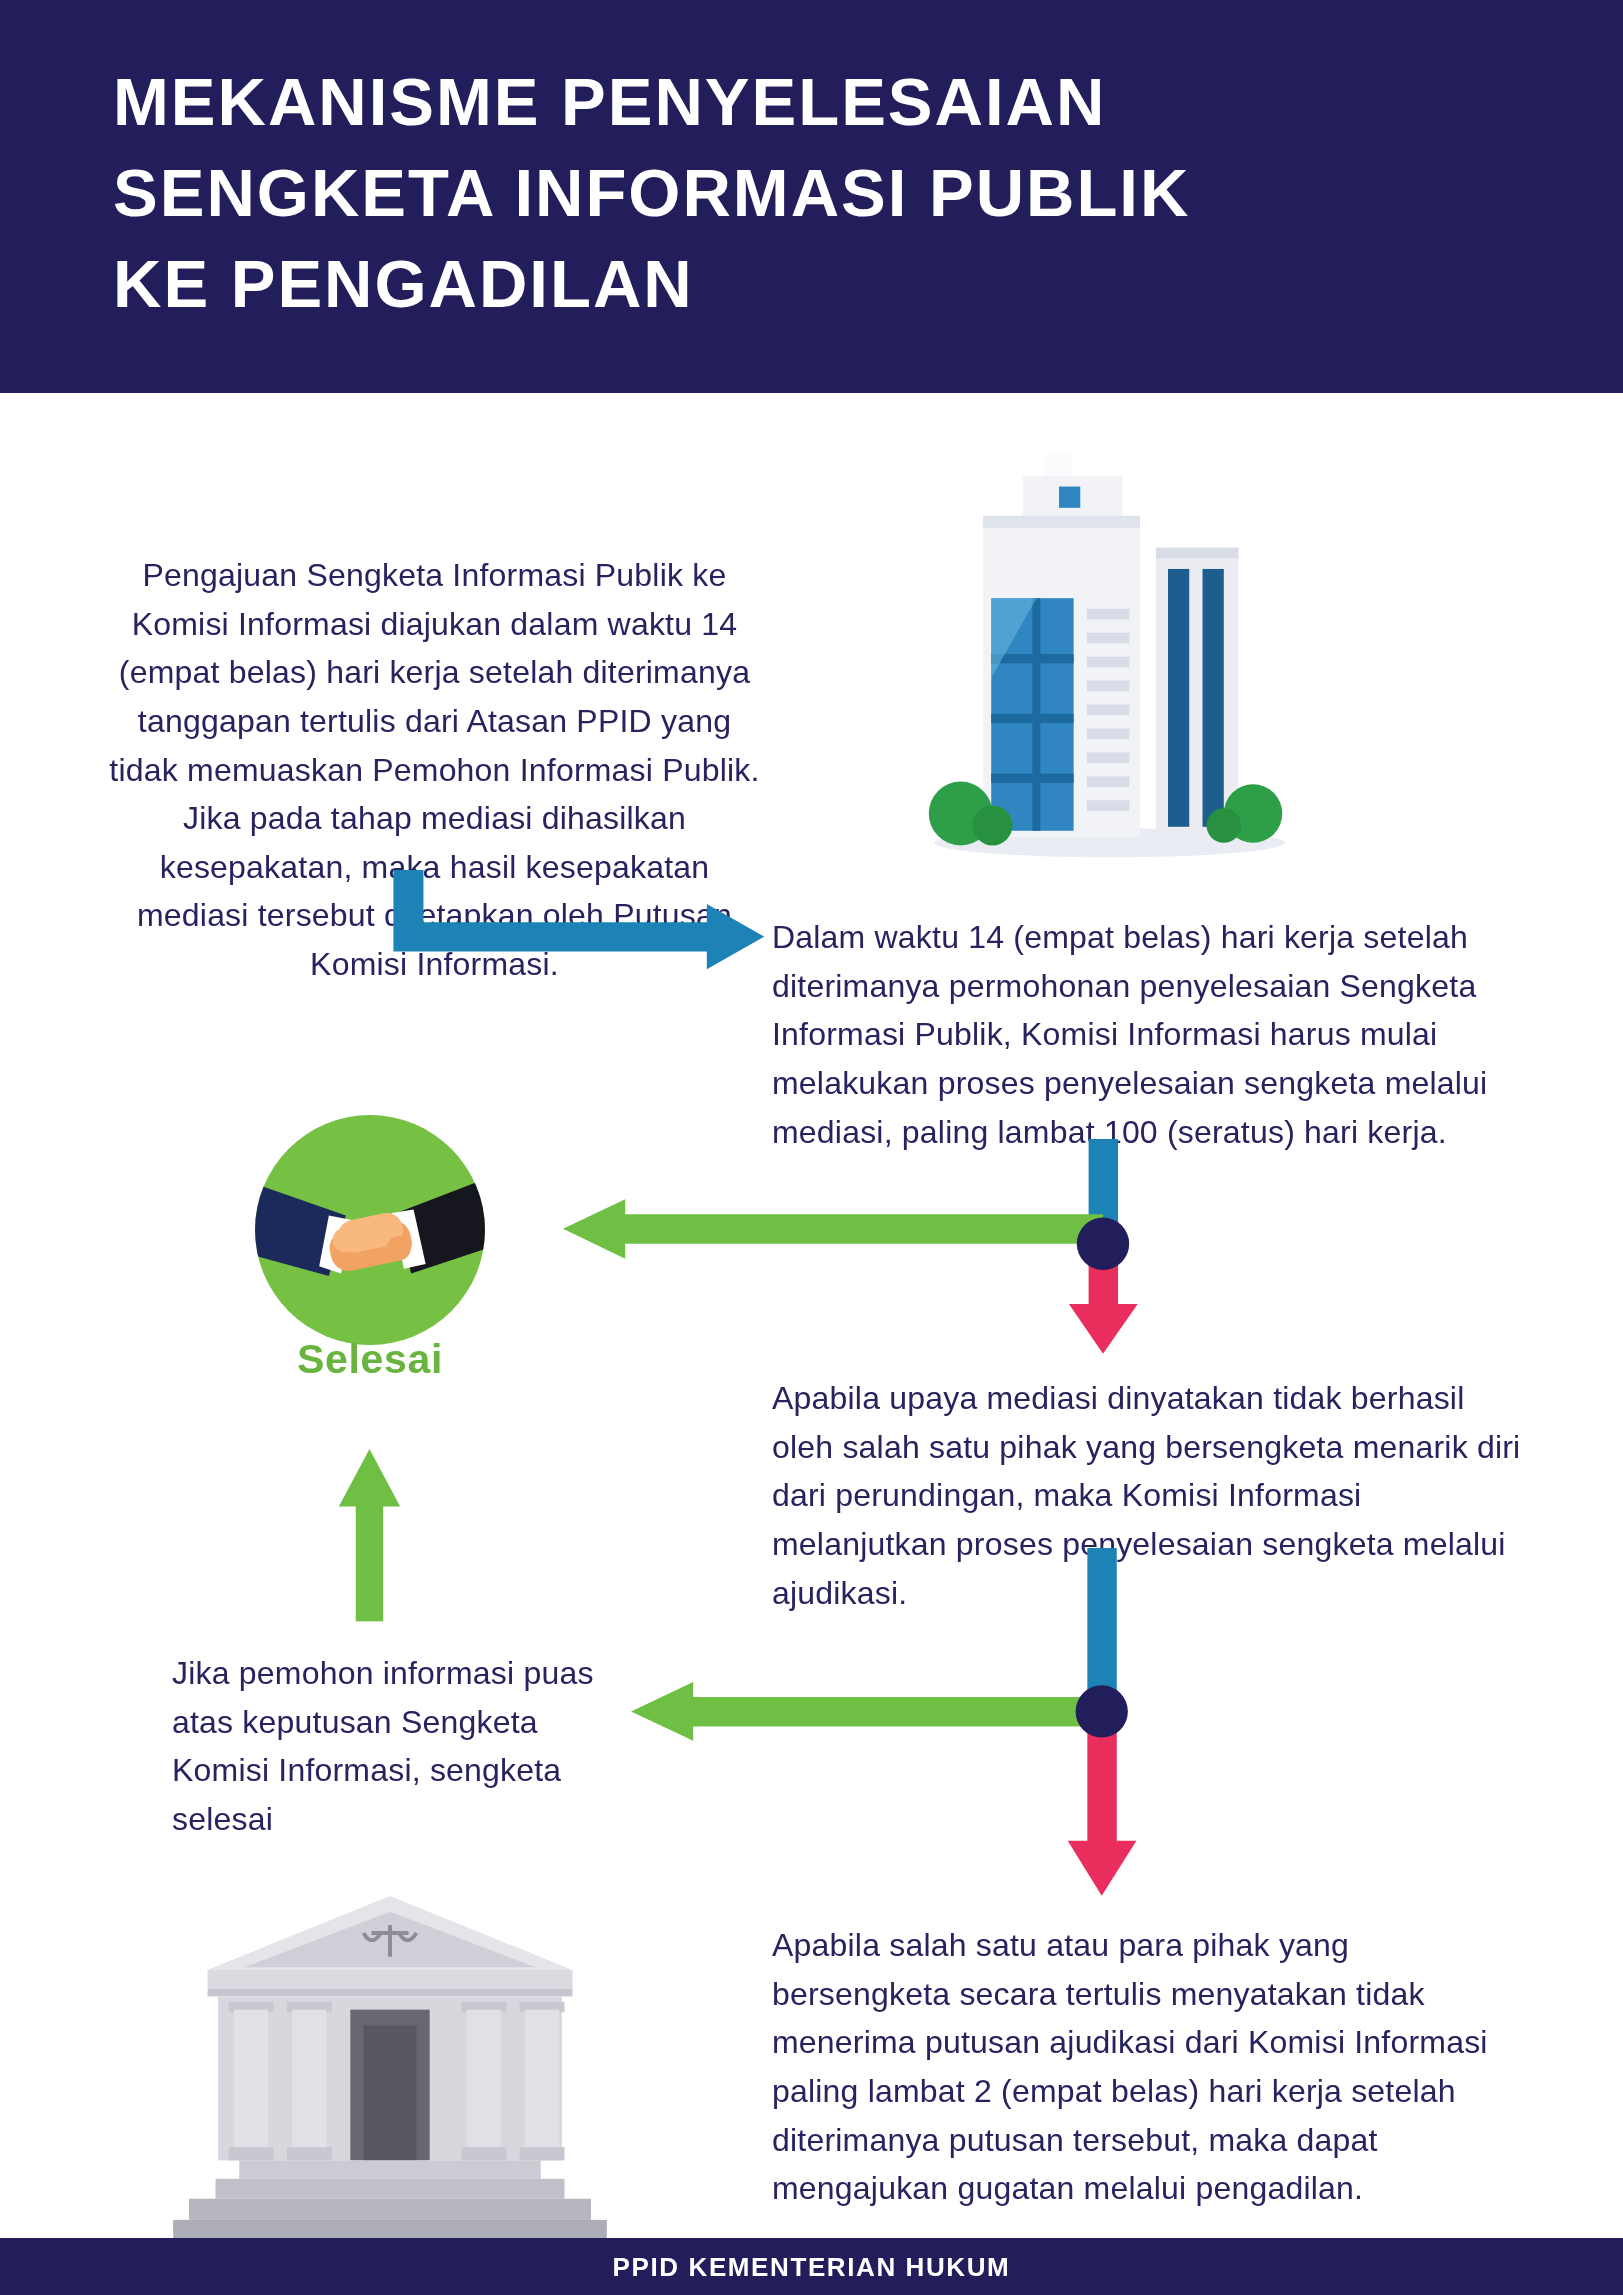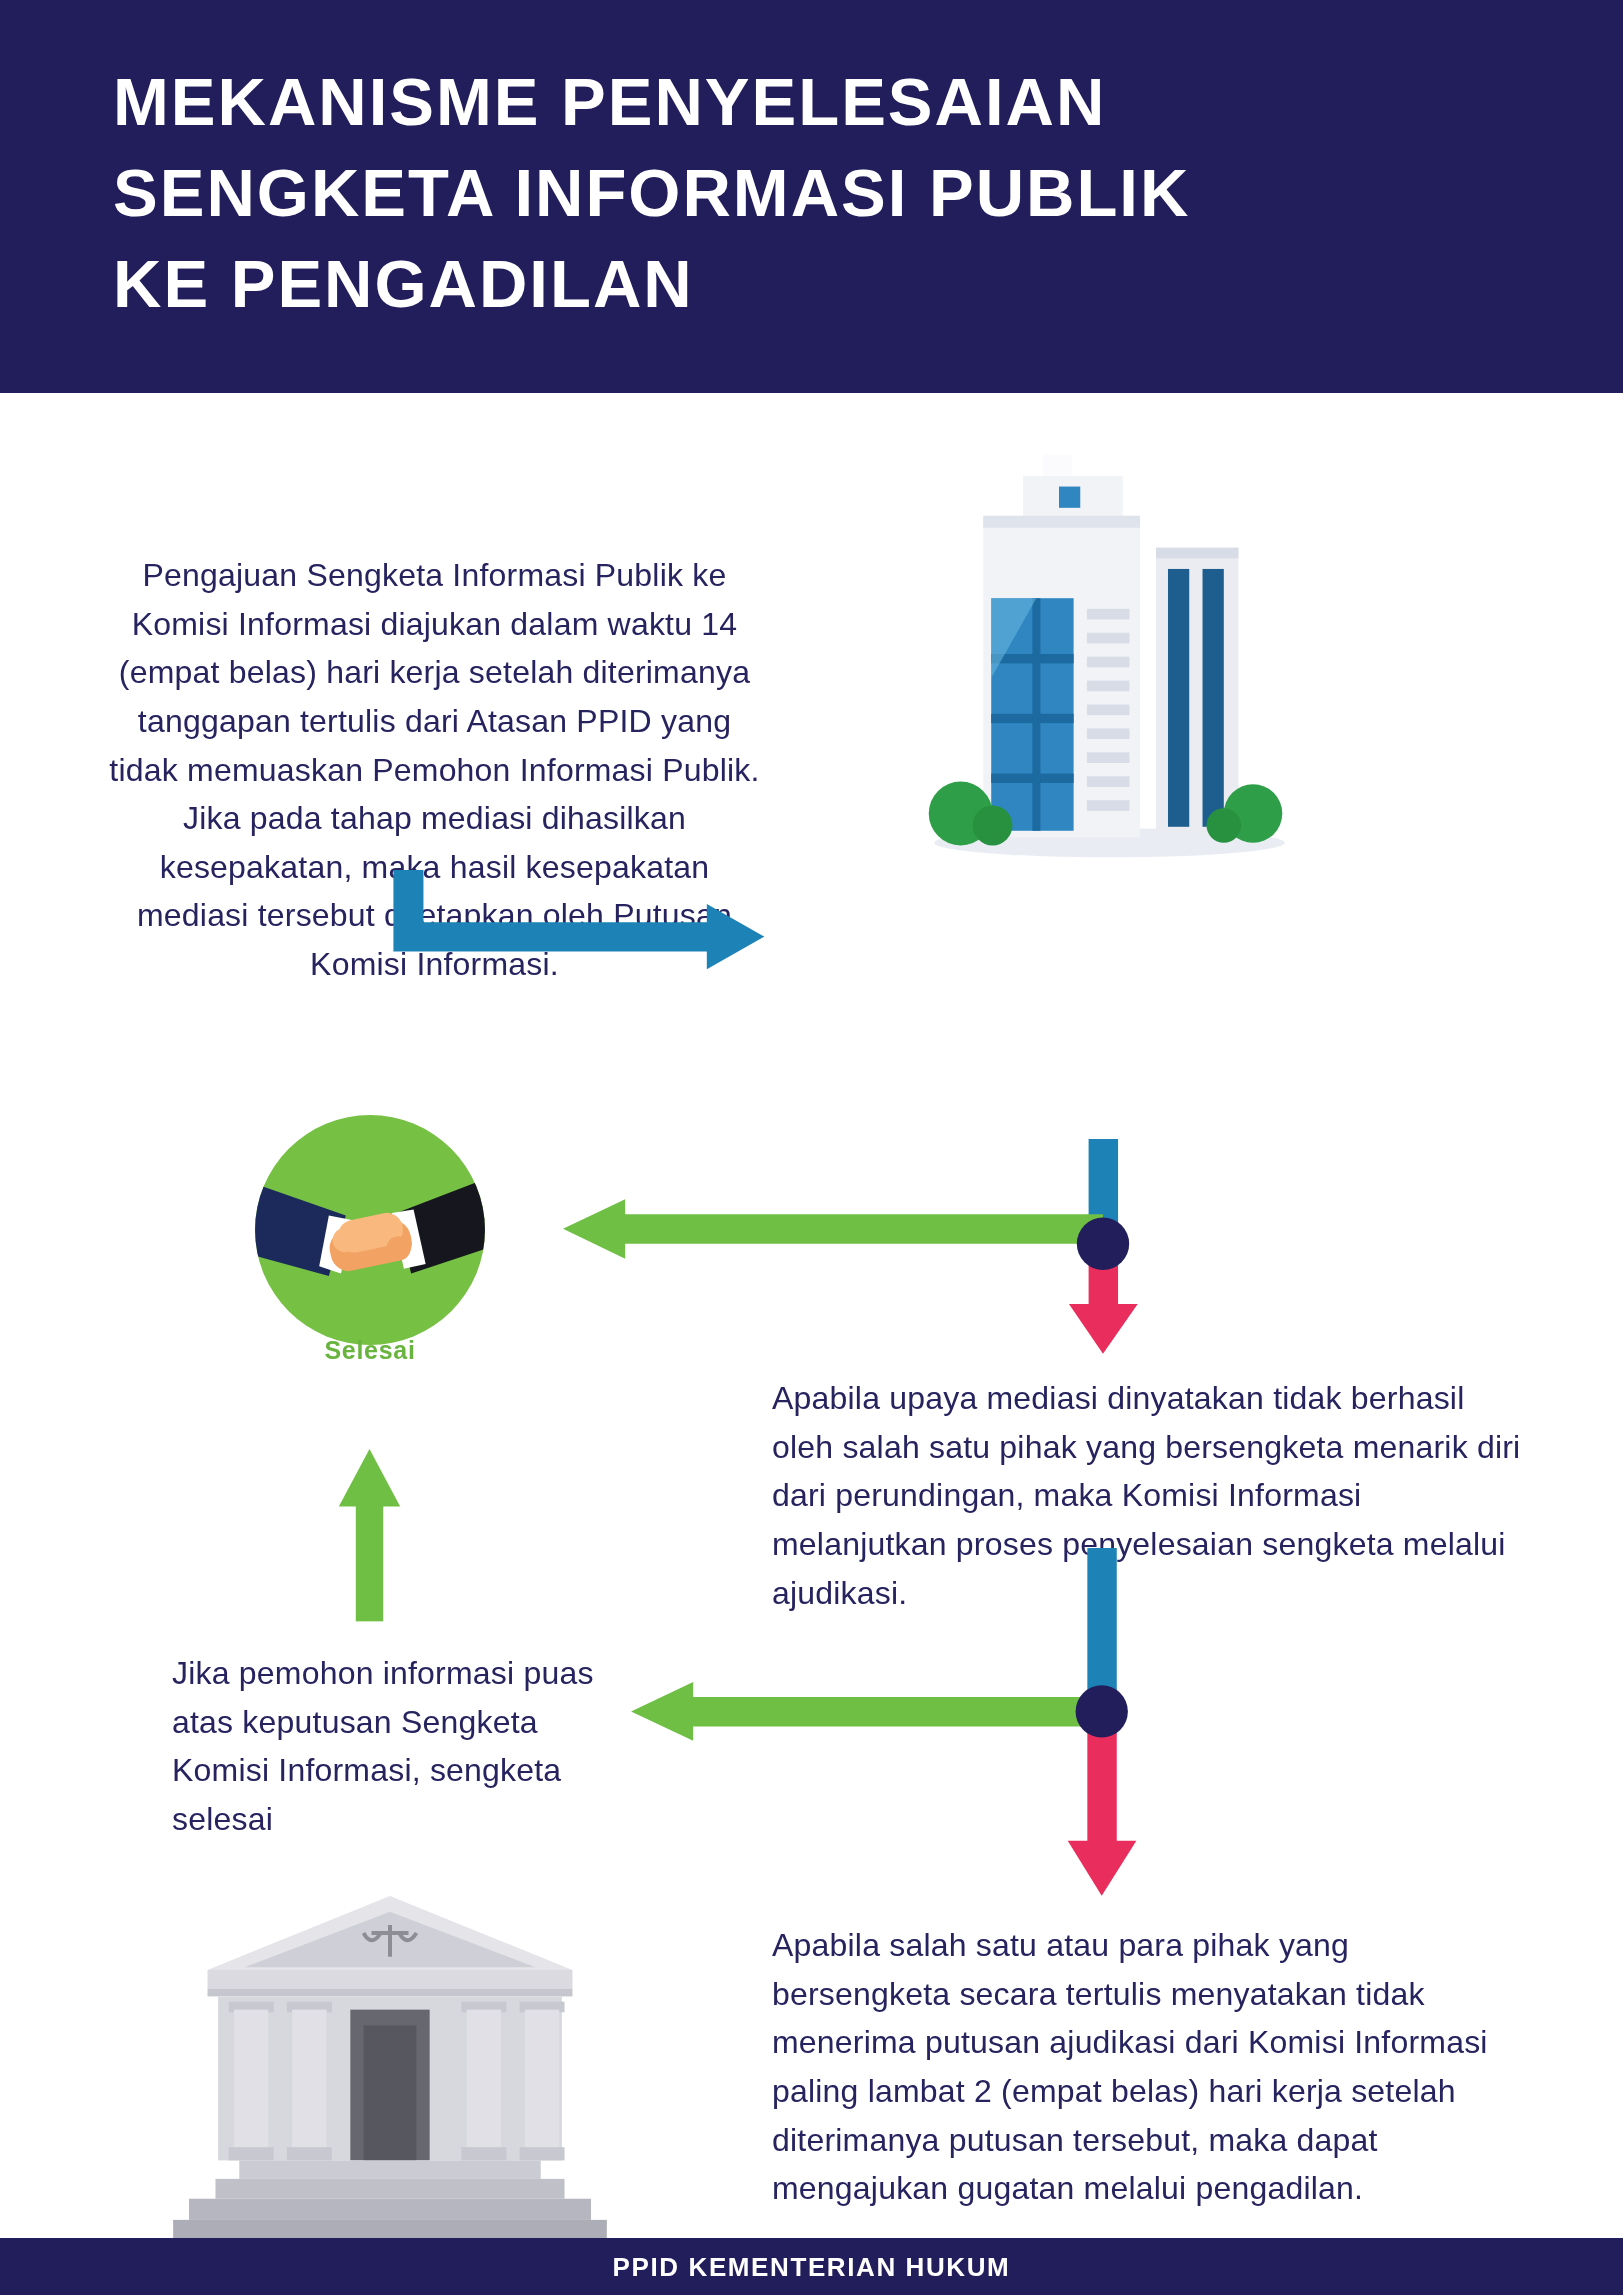--- a/index.html
+++ b/index.html
@@ -17,21 +17,21 @@
   }
   
   .para{font-size:32px;line-height:1.52;letter-spacing:0.2px;font-weight:500;color:#26235f;}
   .p1{left:101px;top:551px;width:667px;text-align:center;}
   .p2{left:772px;top:913px;width:746px;text-align:left;}
   .p3{left:772px;top:1374px;width:756px;text-align:left;}
   .p4{left:172px;top:1649px;width:452px;text-align:left;}
   .p5{left:772px;top:1921px;width:762px;text-align:left;}
   .selesai{
     left:249px;top:1336px;width:242px;text-align:center;
-    font-size:25px;font-weight:800;color:#68b43e;letter-spacing:0.7px;
+    font-size:41px;font-weight:800;color:#68b43e;letter-spacing:0.7px;
   }
   
   .footer{
     left:0;top:2238px;width:1623px;height:58px;background:#221e5c;
     display:flex;align-items:center;justify-content:center;
   }
   .footer-text{color:#ffffff;font-weight:700;font-size:26px;letter-spacing:1.6px;}
   svg{display:block;}
 </style>
 </head>
@@ -80,20 +80,21 @@
       <circle cx="236" cy="281" r="13" fill="#27913f"></circle>
     </svg>
   </div>
 
   <div class="abs" style="left:393px;top:870px;width:373px;height:111px;">
     <svg viewBox="0 0 570 170" width="373" height="111">
       <polygon fill="#1d82b6" points="0,0 46,0 46,80 480,80 480,52 568,102 480,152 480,125 0,125"></polygon>
     </svg>
   </div>
 
+  <div class="abs para p2">Dalam waktu 14 (empat belas) hari kerja setelah diterimanya permohonan penyelesaian Sengketa Informasi Publik, Komisi Informasi harus mulai melakukan proses penyelesaian sengketa melalui mediasi, paling lambat 100 (seratus) hari kerja.</div>
 
   <div class="abs" style="left:249px;top:1109px;width:242px;height:242px;">
     <svg viewBox="0 0 200 200" width="242" height="242">
       <defs>
           <clipPath id="hsClip">
             <circle cx="100" cy="100" r="95"></circle>
           </clipPath>
         </defs>
       <circle cx="100" cy="100" r="95" fill="#76c043"></circle>
       <g clip-path="url(#hsClip)">

